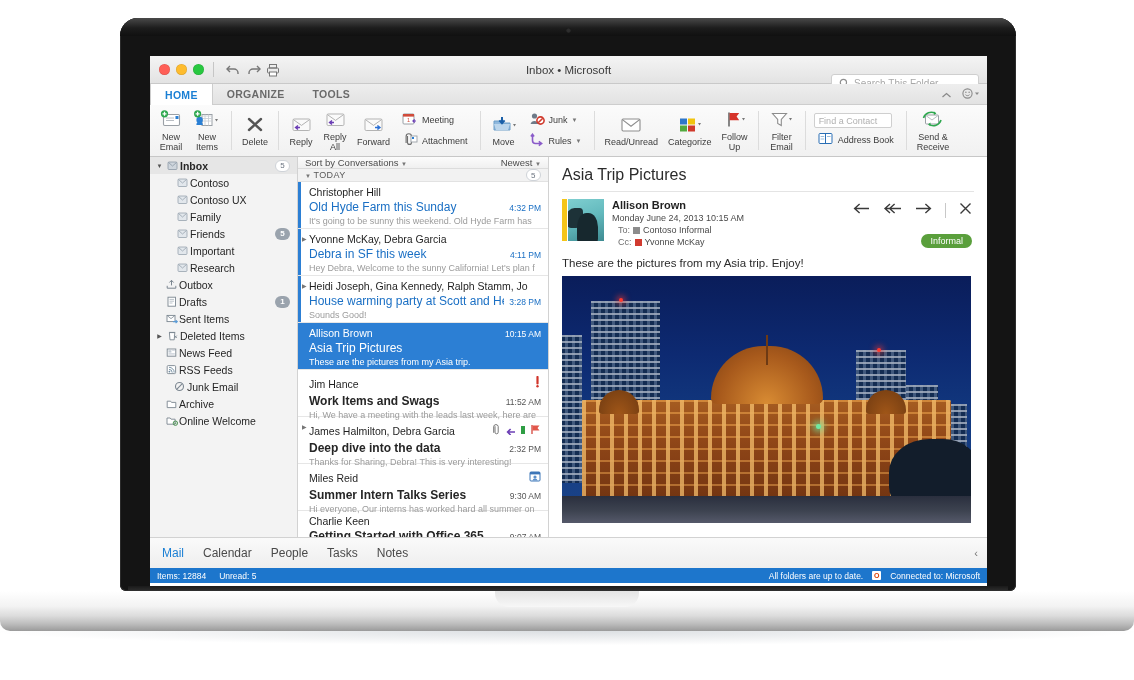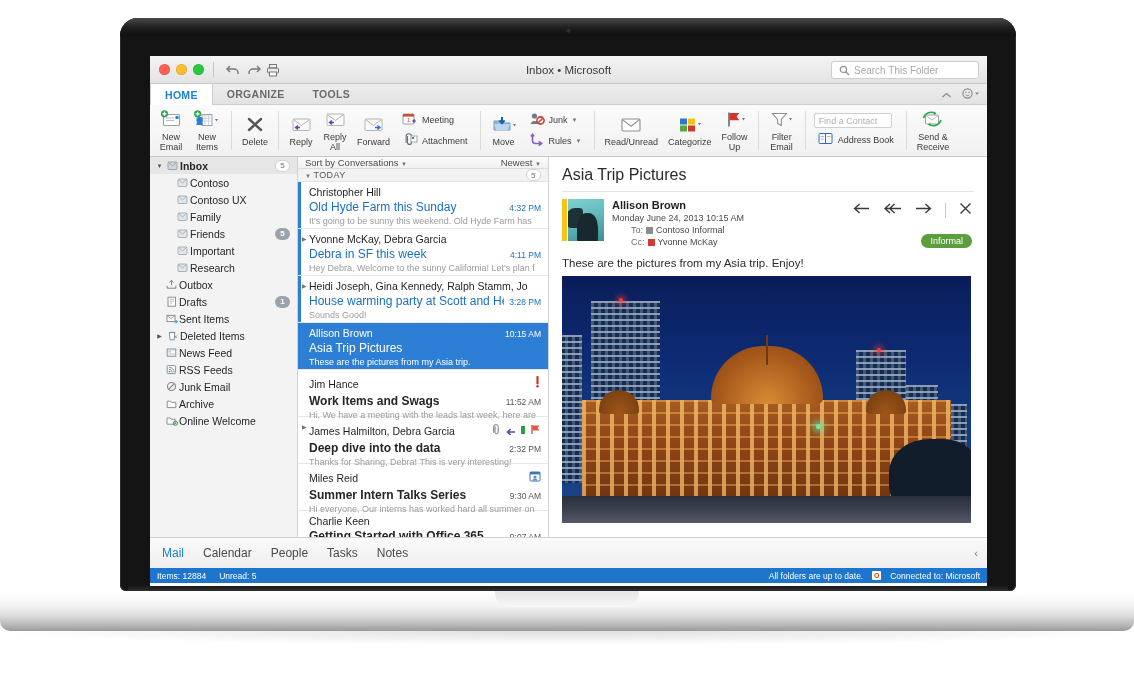--- a/index.html
+++ b/index.html
@@ -72,21 +72,21 @@
   .dot.yellow { background: #febc2e; box-shadow: inset 0 0 0 .5px rgba(0,0,0,.14); }
   .dot.green { background: #28c840; box-shadow: inset 0 0 0 .5px rgba(0,0,0,.14); }
   .tb-sep { width: 1px; height: 15px; background: #c6c6c6; margin: 0 9px; }
   .tb-icon { width: 20px; height: 20px; display: flex; align-items: center; justify-content: center; cursor: default; }
   .tb-icon svg { display: block; }
   .win-title {
     position: absolute; left: 0; right: 0; text-align: center;
     font-size: 11.5px; color: #3a3a3a; pointer-events: none;
   }
   .searchbox {
-    position: absolute; right: 8px; top: 5px;
+    position: absolute; right: 8px; top: 18px;
     width: 148px; height: 18px;
     background: #fff; border: 1px solid #cfcfcf; border-radius: 3px;
     display: flex; align-items: center; gap: 4px; padding-left: 22px;
     font-size: 10px; color: #a8a8a8;
   }
   .searchbox .mag { position: absolute; left: 7px; top: 3px; }
 
   
   .ribbon-tabs {
     height: 21px; background: linear-gradient(180deg,#eeeeee,#e2e2e2);
@@ -193,21 +193,21 @@
     position: absolute; left: 26%; bottom: -6%; width: 58%; height: 72%;
     background: #17282e; border-radius: 46% 46% 18% 18%;
   }
   .avatar .photo .sil2 {
     position: absolute; left: -6%; top: 22%; width: 48%; height: 48%;
     background: #1d3238; border-radius: 50% 20% 40% 30%;
   }
   .rp-meta { flex: 1; min-width: 0; }
   .rp-from { font-size: 11px; font-weight: bold; color: #1f1f1f; }
   .rp-date { font-size: 9px; color: #4a4a4a; margin-top: 2px; }
-  .rp-line { font-size: 9px; color: #4a4a4a; margin-top: 2px; display: flex; align-items: center; gap: 3px; padding-left: 6px; margin-left: 13px; }
+  .rp-line { font-size: 9px; color: #4a4a4a; margin-top: 2px; display: flex; align-items: center; gap: 3px; padding-left: 6px; }
   .rp-line .lbl { color: #6e6e6e; }
   .sq { width: 7px; height: 7px; display: inline-block; }
   .rp-actions { position: absolute; right: 2px; top: 9px; display: flex; align-items: center; gap: 13px; color: #3a3a3a; }
   .vsep { width: 1px; height: 15px; background: #c8c8c8; }
   .pill {
     position: absolute; right: 2px; top: 42px;
     background: #5a9f3c; color: #fff; font-size: 9px; border-radius: 9px;
     padding: 2px 9px;
   }
   .rp-body { font-size: 11.5px; color: #2b2b2b; margin-top: 10px; }
@@ -718,21 +718,21 @@
               <svg width="11" height="11" viewBox="0 0 11 11">
                   <rect x="1.2" y="1.6" width="8.4" height="8" rx="1" fill="#fff" stroke="#7b8690" stroke-width=".9"></rect>
                   <circle cx="3.4" cy="7.6" r=".9" fill="#6e8a9e"></circle>
                   <path d="M3 5.4 a3.2 3.2 0 0 1 3.2 3.2" fill="none" stroke="#6e8a9e" stroke-width=".9"></path>
                   <path d="M3 3.3 a5.2 5.2 0 0 1 5.2 5.3" fill="none" stroke="#6e8a9e" stroke-width=".9"></path>
                 </svg>
             </span>
             <span class="fname">RSS Feeds</span>
           </div>
 
-          <div class="folder" style="padding-left:14px">
+          <div class="folder" style="padding-left:22px">
             <span class="ficon">
               <svg width="11" height="11" viewBox="0 0 11 11">
                   <circle cx="5.5" cy="5.5" r="4" fill="none" stroke="#7b8690" stroke-width="1.1"></circle>
                   <line x1="2.7" y1="8.3" x2="8.3" y2="2.7" stroke="#7b8690" stroke-width="1.1"></line>
                 </svg>
             </span>
             <span class="fname">Junk Email</span>
           </div>
 
           <div class="folder" style="padding-left:14px">

